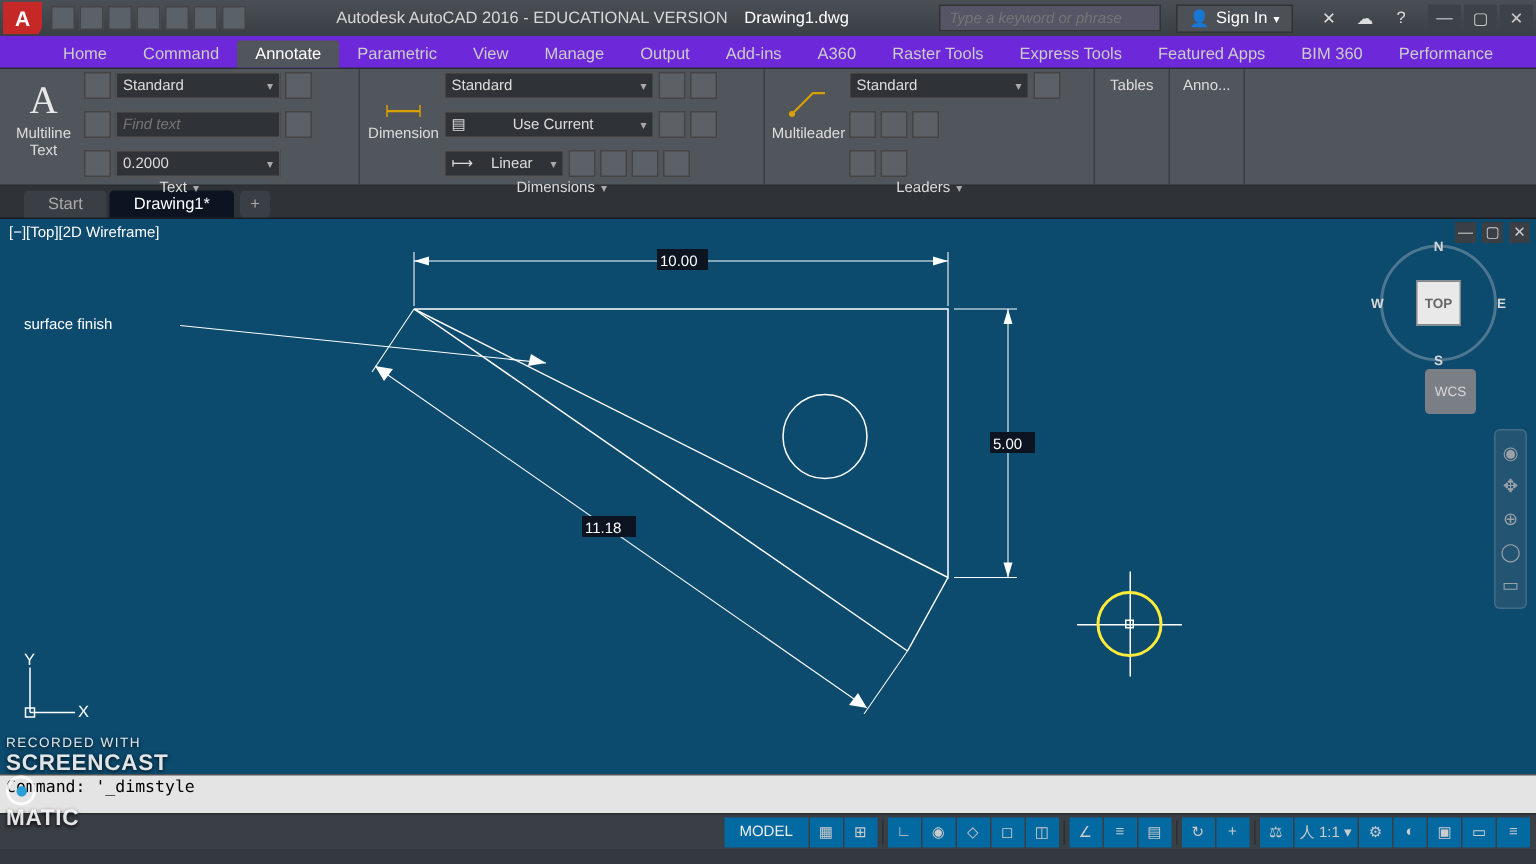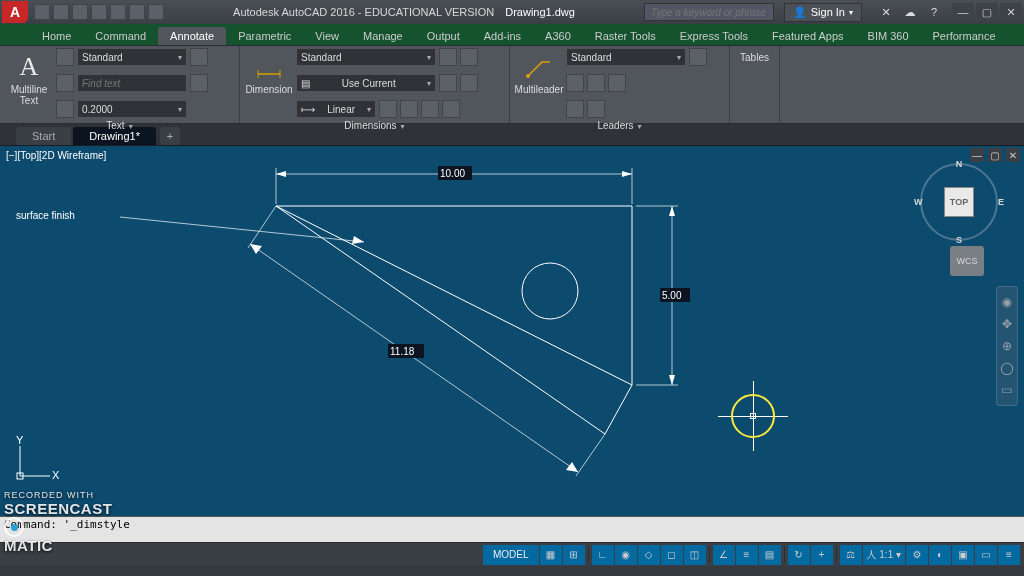--- a/index.html
+++ b/index.html
@@ -5,29 +5,29 @@
 * { margin: 0; padding: 0; box-sizing: border-box; font-family: "Segoe UI", Tahoma, sans-serif; }
 body { background: #33393f; color: #ccc; width: 1024px; height: 576px; overflow: hidden; position: relative; font-size: 11px; }
 
 
 .titlebar { height: 24px; background: linear-gradient(#4a4f55,#3a3f45); display: flex; align-items: center; padding: 0 2px; }
 .titlebar .logo { width: 26px; height: 22px; background: #c62828; display:flex;align-items:center;justify-content:center;color:#fff;font-weight:bold;font-size:14px; clip-path: polygon(0 0,100% 0,100% 80%,90% 100%,0 100%);}
 .qat { display:flex; gap:3px; margin-left:6px; }
 .qat .ic { width:16px;height:16px;background:#5a6168;border:1px solid #444; }
 .titlebar .title { flex:1;text-align:center;color:#d8d8d8;font-size:11px; }
 .titlebar .file { color:#fff;margin-left:8px; }
-.titlebar .search { width:130px;height:18px;background:#556;border:1px solid #333;color:#999;font-size:10px;padding:1px 6px;font-style:italic;}
+.titlebar .search { width:148px;height:18px;background:#556;border:1px solid #333;color:#999;font-size:10px;padding:1px 6px;font-style:italic;}
 .titlebar .signin { margin:0 10px; padding:2px 8px; background:#4b5156;border:1px solid #333;color:#fff;cursor:pointer;display:flex;align-items:center;gap:4px;}
 .titlebar .rbtns { display:flex; gap:8px; margin-left:6px;}
 .titlebar .rbtns span { width:16px;height:16px;color:#ddd;display:flex;align-items:center;justify-content:center;cursor:pointer;}
 .winbtns { display:flex; gap:2px; margin-left:10px;}
 .winbtns div { width:22px;height:18px;background:#3d4248;color:#ccc;display:flex;align-items:center;justify-content:center;cursor:pointer;}
 
 
-.menutabs { height:22px;background:#14532d;display:flex;align-items:flex-end;padding-left:30px;border-bottom:1px solid #2a2e32;}
+.menutabs { height:22px;background:#6d28d9;display:flex;align-items:flex-end;padding-left:30px;border-bottom:1px solid #2a2e32;}
 .menutabs .tab { padding:3px 12px;color:#ccc;cursor:pointer;font-size:11px;}
 .menutabs .tab.active { background:#51565c;color:#fff;border-top-left-radius:2px;border-top-right-radius:2px;}
 
 
 .ribbon { height:78px;background:#51565c;display:flex;border-bottom:1px solid #2a2e32;}
 .panel { border-right:1px solid #3a3e44;padding:2px 6px 0;display:flex;flex-direction:column;justify-content:space-between;}
 .panel .body { display:flex;gap:4px;align-items:flex-start;flex:1;}
 .panel .label { text-align:center;color:#ddd;font-size:10px;padding:2px 0;position:relative;}
 .panel .label::after { content:"▾";margin-left:4px;opacity:.7;font-size:8px;}
 .bigbtn { width:46px;display:flex;flex-direction:column;align-items:center;gap:2px;cursor:pointer;padding-top:4px;}
@@ -257,20 +257,23 @@
           <div class="ticon"></div>
           <div class="ticon"></div>
         </div>
       </div>
     </div>
     <div class="label">Leaders</div>
   </div>
 
   <div class="panel" style="width:50px;align-items:center;">
     <span class="plabel" style="margin-top:4px">Tables</span>
+  </div>
+  <div class="panel" style="width:50px;align-items:center;">
+    <span class="plabel" style="margin-top:4px">Anno...</span>
   </div>
 </div>
 
 <div class="dtabs">
   <div class="tab">Start</div>
   <div class="tab active">Drawing1*</div>
   <div class="plus">+</div>
 </div>
 
 <div class="canvas">

